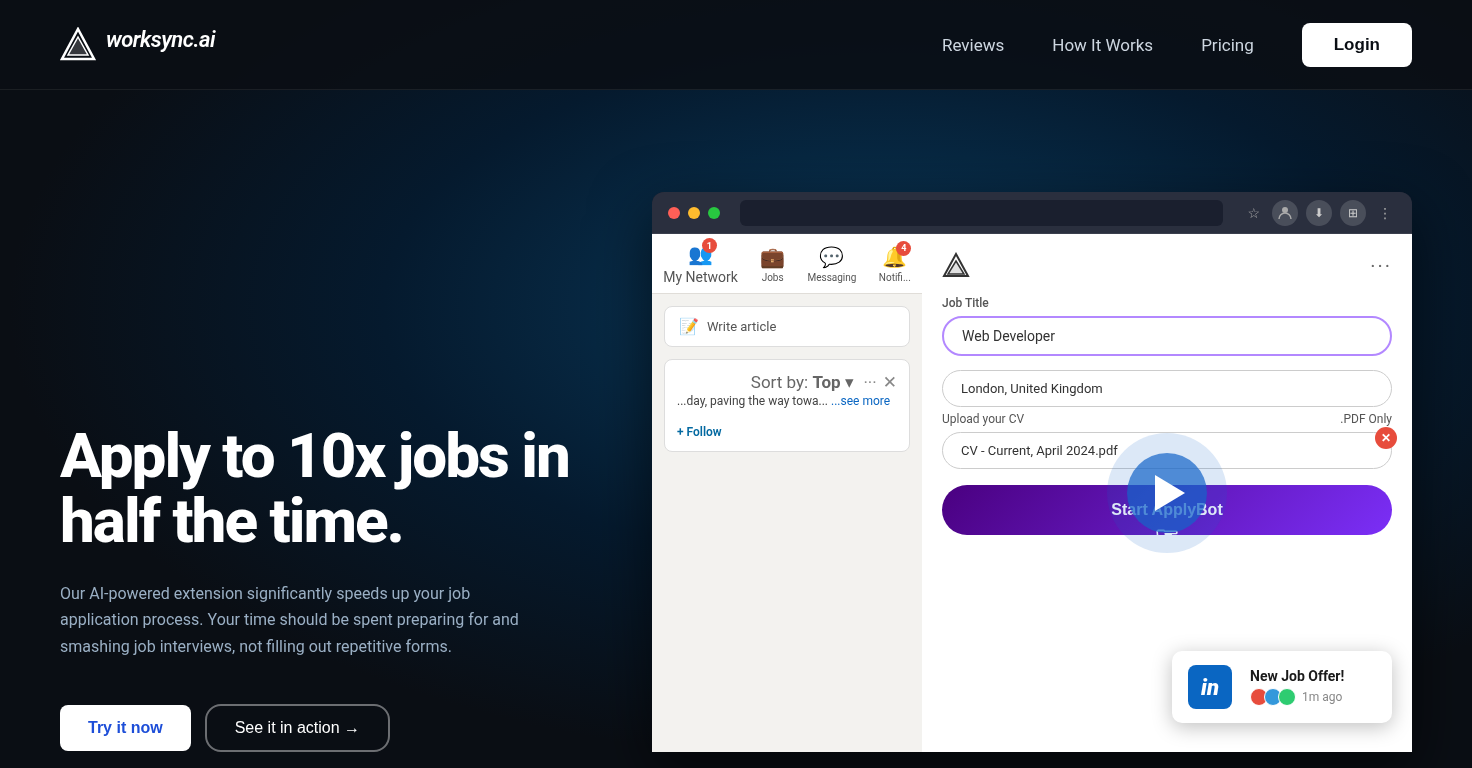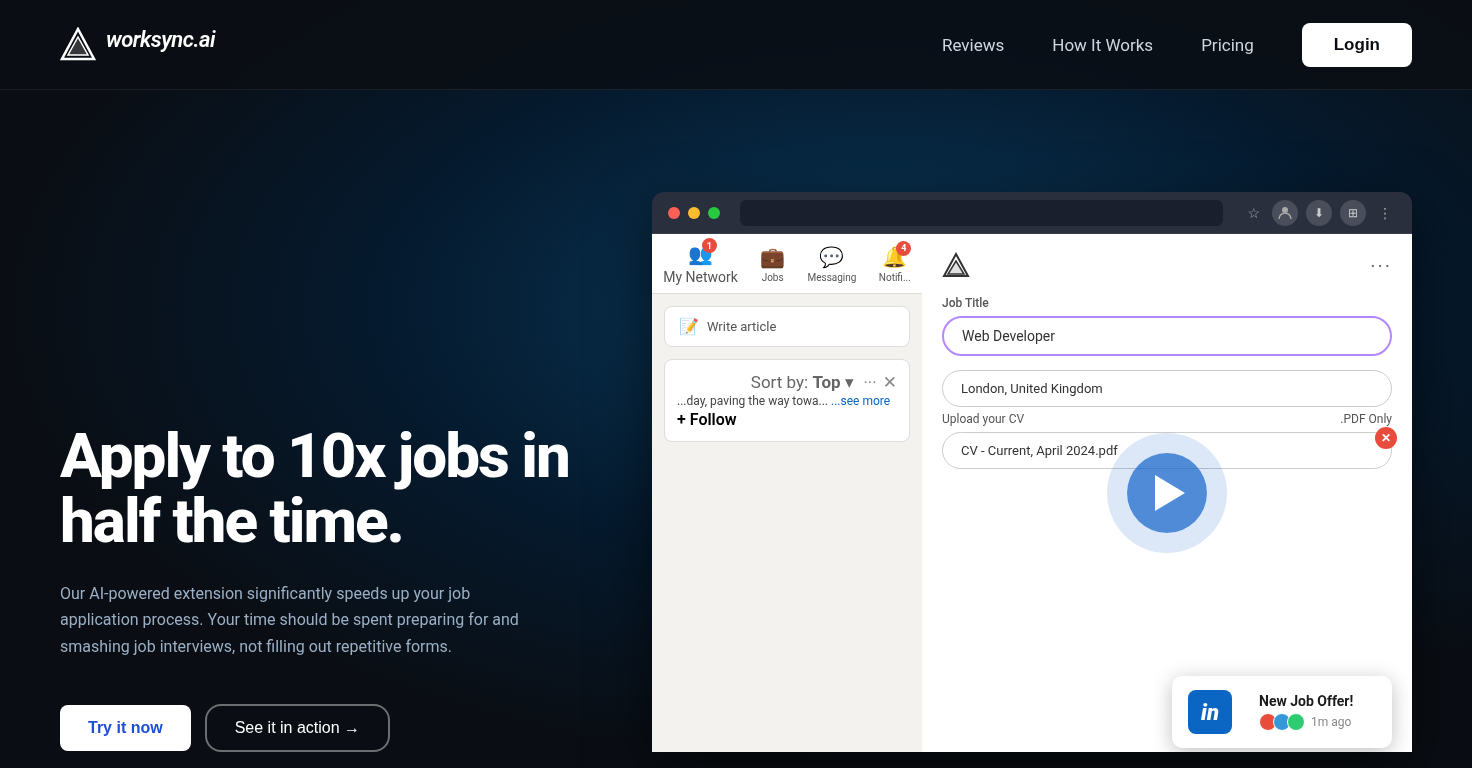--- a/index.html
+++ b/index.html
@@ -278,24 +278,24 @@
       margin-bottom: 0;
     }
 
     .post-text {
       font-size: 12px;
       color: #444;
       line-height: 1.5;
     }
 
     .follow-btn {
-      color: #000000;
-      font-size: 16px;
+      color: #0369a1;
+      font-size: 12px;
       font-weight: 600;
-      margin-top: 0;
+      margin-top: 15px;
     }
 
     
     .extension-panel {
       flex: 1;
       background: #fff;
       display: flex;
       flex-direction: column;
       padding: 18px 20px;
       overflow: hidden;
@@ -407,28 +407,28 @@
       position: absolute;
       bottom: -18px;
       left: 50%;
       transform: translateX(-50%);
       font-size: 28px;
     }
 
     
     .notification-popup {
       position: absolute;
-      bottom: 4px;
+      bottom: 29px;
       right: 20px;
       background: #fff;
       border-radius: 10px;
       padding: 14px 16px;
       display: flex;
       align-items: center;
-      gap: 27px;
+      gap: 18px;
       box-shadow: 0 4px 20px rgba(0,0,0,0.25);
       min-width: 220px;
     }
 
     .notif-linkedin-icon {
       width: 44px; height: 44px;
       background: #0a66c2;
       border-radius: 8px;
       display: flex;
       align-items: center;
@@ -625,20 +625,24 @@
 
           <div class="ext-upload-label">
             <span>Upload your CV</span>
             <span>.PDF Only</span>
           </div>
           <div class="ext-upload-field">
             <span>CV - Current, April 2024.pdf</span>
             <div class="ext-upload-x">✕</div>
           </div>
 
+          <button class="ext-start-btn">
+            <span>Start ApplyBot</span>
+            <div class="cursor-hand">☞</div>
+          </button>
         </div>
       </div>
 
       <div class="notification-popup">
         <div class="notif-linkedin-icon">
           <span style="font-style:italic;font-size:22px;">in</span>
         </div>
         <div>
           <div class="notif-title">New Job Offer!</div>
           <div class="notif-meta">

